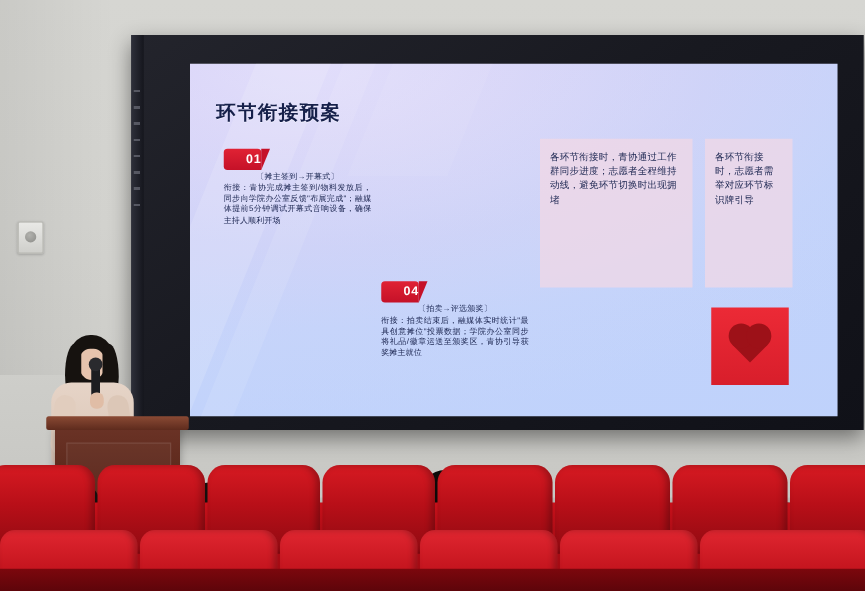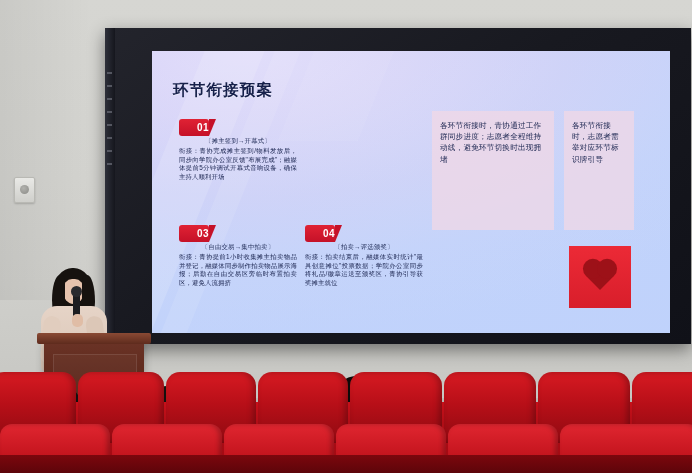--- a/index.html
+++ b/index.html
@@ -218,25 +218,20 @@
 
       <div class="slide-title">环节衔接预案</div>
 
       <div class="card" style="left:27px;top:66px;width:118px;">
         <div class="num-tag">01</div>
         <div class="card-head">〔摊主签到→开幕式〕</div>
         <div class="card-body">衔接：青协完成摊主签到/物料发放后，同步向学院办公室反馈"布展完成"；融媒体提前5分钟调试开幕式音响设备，确保主持人顺利开场</div>
       </div>
 
 
-      <div class="card" style="left:27px;top:172px;width:118px;">
-        <div class="num-tag">03</div>
-        <div class="card-head">〔自由交易→集中拍卖〕</div>
-        <div class="card-body">衔接：青协提前1小时收集摊主拍卖物品并登记，融媒体同步制作拍卖物品展示海报；后勤在自由交易区旁临时布置拍卖区，避免人流拥挤</div>
-      </div>
 
       <div class="card" style="left:153px;top:172px;width:118px;">
         <div class="num-tag">04</div>
         <div class="card-head">〔拍卖→评选颁奖〕</div>
         <div class="card-body">衔接：拍卖结束后，融媒体实时统计"最具创意摊位"投票数据；学院办公室同步将礼品/徽章运送至颁奖区，青协引导获奖摊主就位</div>
       </div>
 
       <div class="note note-pink" style="left:280px;top:60px;width:122px;height:119px;">各环节衔接时，青协通过工作群同步进度；志愿者全程维持动线，避免环节切换时出现拥堵</div>
 
       <div class="note note-pink" style="left:412px;top:60px;width:70px;height:119px;">各环节衔接时，志愿者需举对应环节标识牌引导</div>

